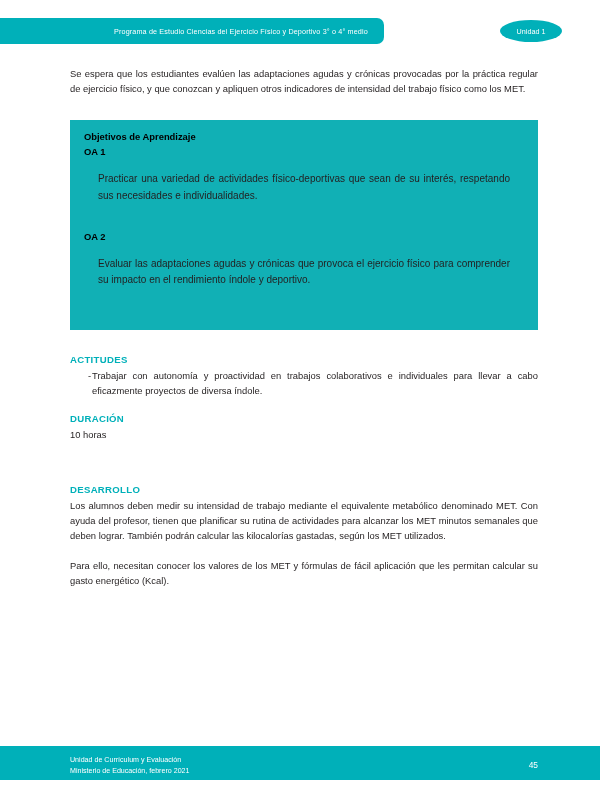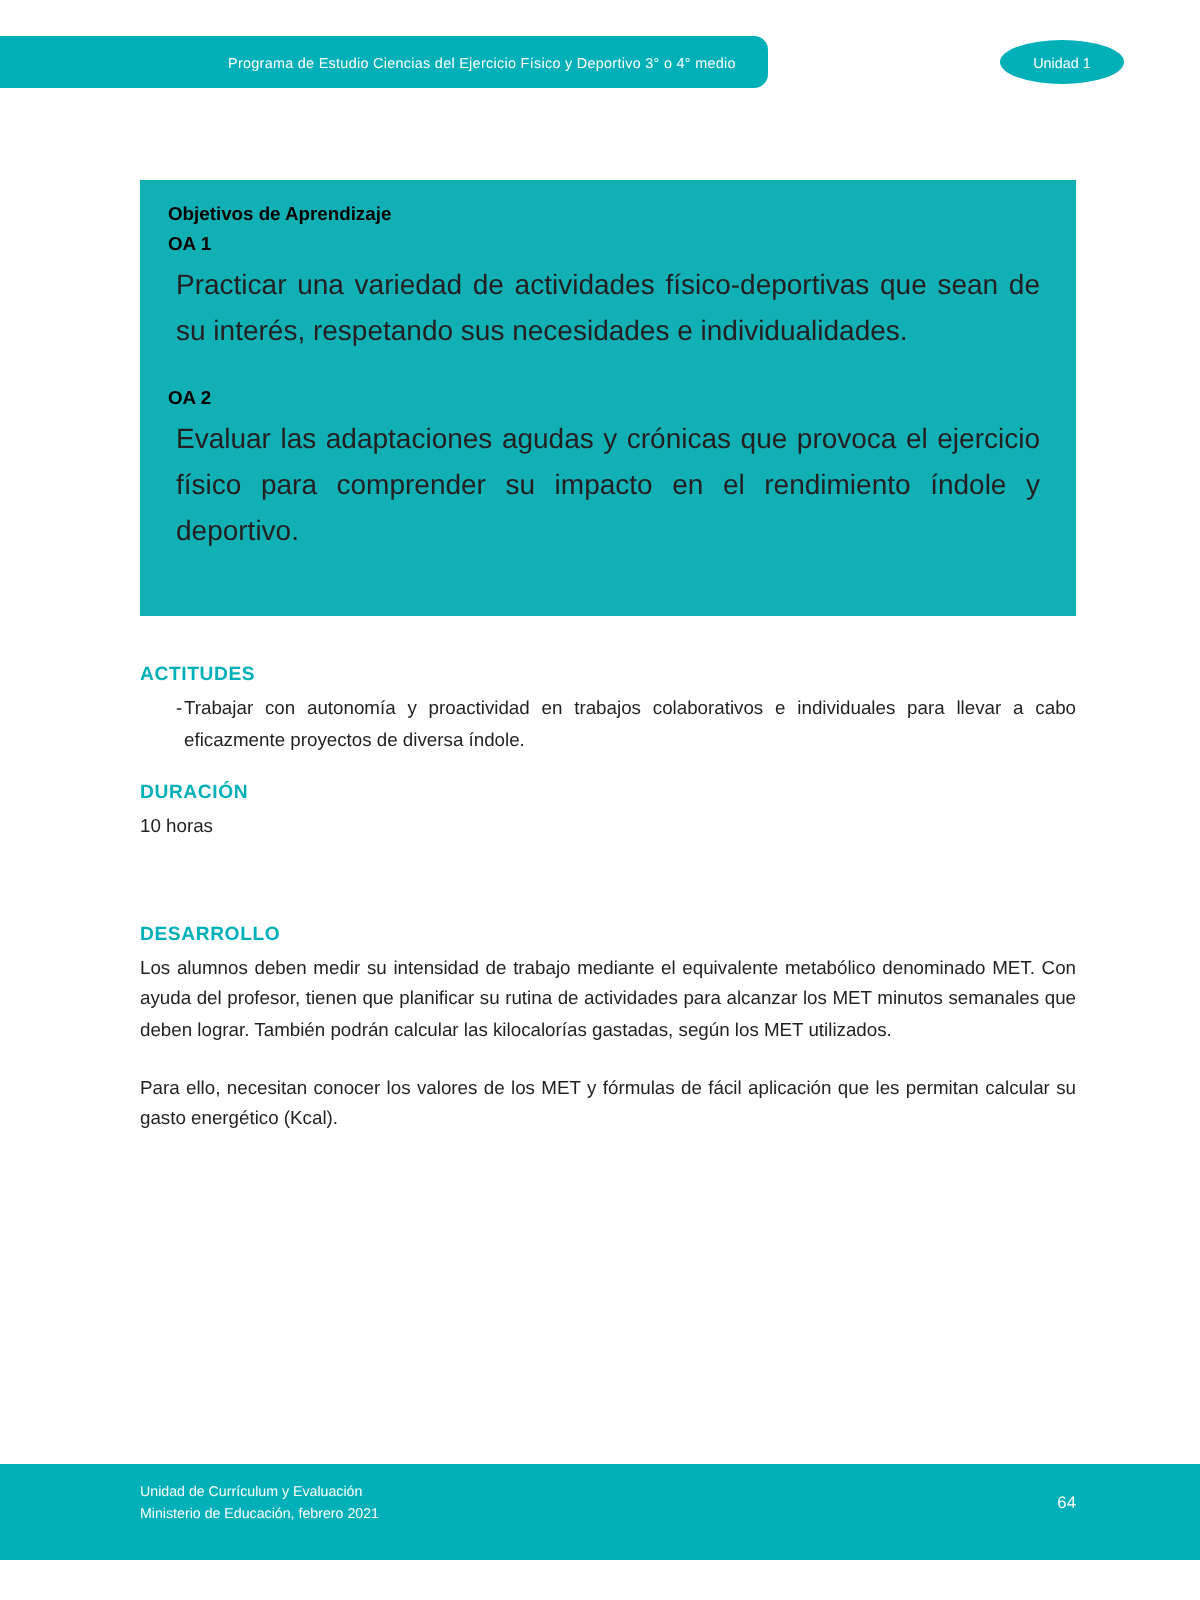--- a/index.html
+++ b/index.html
@@ -110,25 +110,25 @@
     color: #000000;
     margin: 0 0 4px 0;
   }
   .oa-code {
     font-size: 9.4px;
     font-weight: bold;
     color: #000000;
     margin: 0 0 2px 0;
   }
   .oa-text {
-    font-size: 14px;
+    font-size: 10px;
     line-height: 1.62;
     text-align: justify;
     color: #231f20;
-    margin: 4px;
+    margin: 14px;
   }
   .oa-spacer { height: 13px; }
 
   
   .dash-list {
     margin: 0;
     padding: 0;
     list-style: none;
   }
   .dash-item {
@@ -149,21 +149,21 @@
     text-align: justify;
     color: #231f20;
   }
 
   
   .page-footer {
     position: absolute;
     left: 0;
     bottom: 20px;
     width: 100%;
-    height: 48px;
+    height: 34px;
     background: #00b0b9;
     display: flex;
     align-items: center;
   }
   .footer-left {
     position: absolute;
     left: 70px;
     top: 9px;
     color: #ffffff;
     font-size: 7.1px;
@@ -187,20 +187,21 @@
   </div>
   <div class="unit-badge">
     <span class="unit-badge-text">Unidad 1</span>
   </div>
 </div>
 
 <div class="content">
 
 
   <div>
+    <p class="body-text">Se espera que los estudiantes evalúen las adaptaciones agudas y crónicas provocadas por la práctica regular de ejercicio físico, y que conozcan y apliquen otros indicadores de intensidad del trabajo físico como los MET.</p>
   </div>
 
   <div class="block-gap-md"></div>
 
   <div class="oa-box">
     <div class="oa-box-title">Objetivos de Aprendizaje</div>
 
     <div>
       <div class="oa-code">OA 1</div>
       <p class="oa-text">Practicar una variedad de actividades físico-deportivas que sean de su interés, respetando sus necesidades e individualidades.</p>
@@ -242,14 +243,14 @@
     <p class="body-text">Para ello, necesitan conocer los valores de los MET y fórmulas de fácil aplicación que les permitan calcular su gasto energético (Kcal).</p>
   </div>
 
 </div>
 
 <div class="page-footer">
   <div class="footer-left">
     <span class="footer-line">Unidad de Currículum y Evaluación</span>
     <span class="footer-line">Ministerio de Educación, febrero 2021</span>
   </div>
-  <div class="footer-page">64</div>
+  <div class="footer-page">45</div>
 </div>
 
 </body></html>

